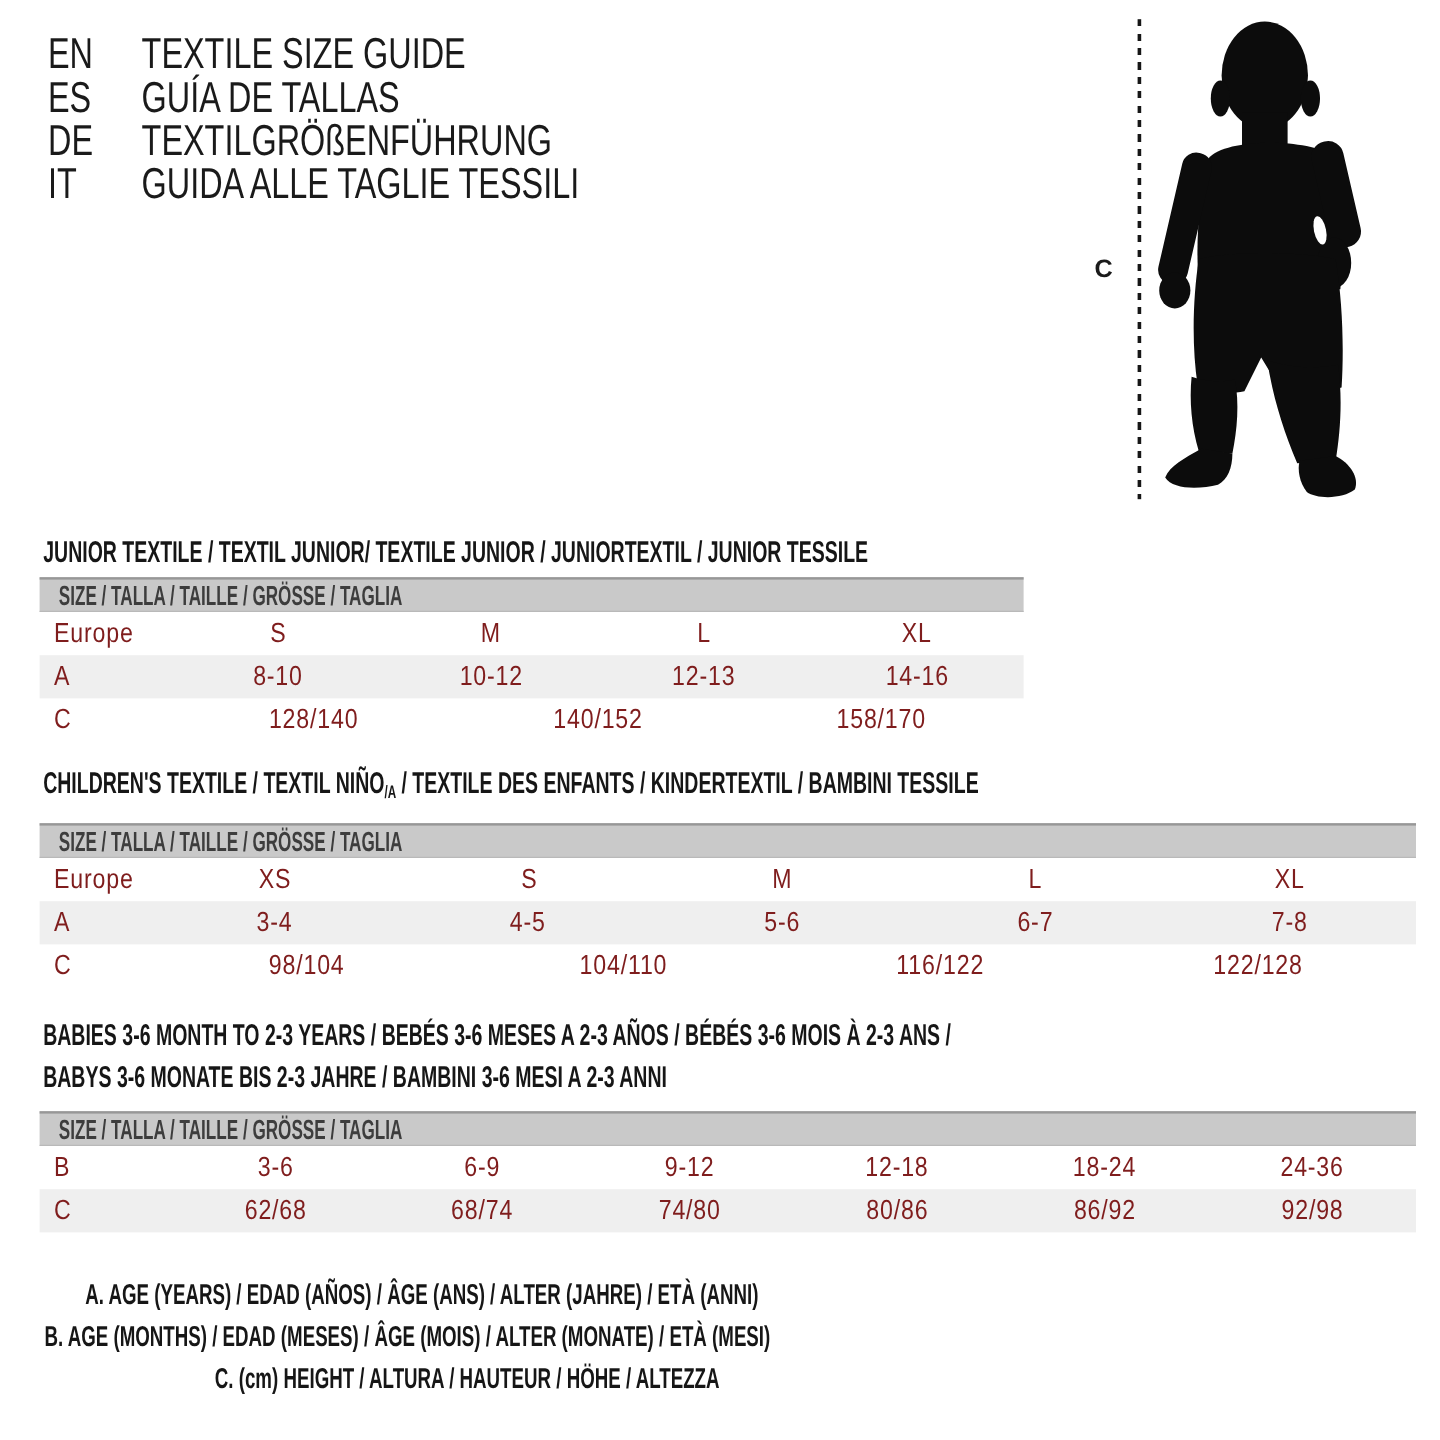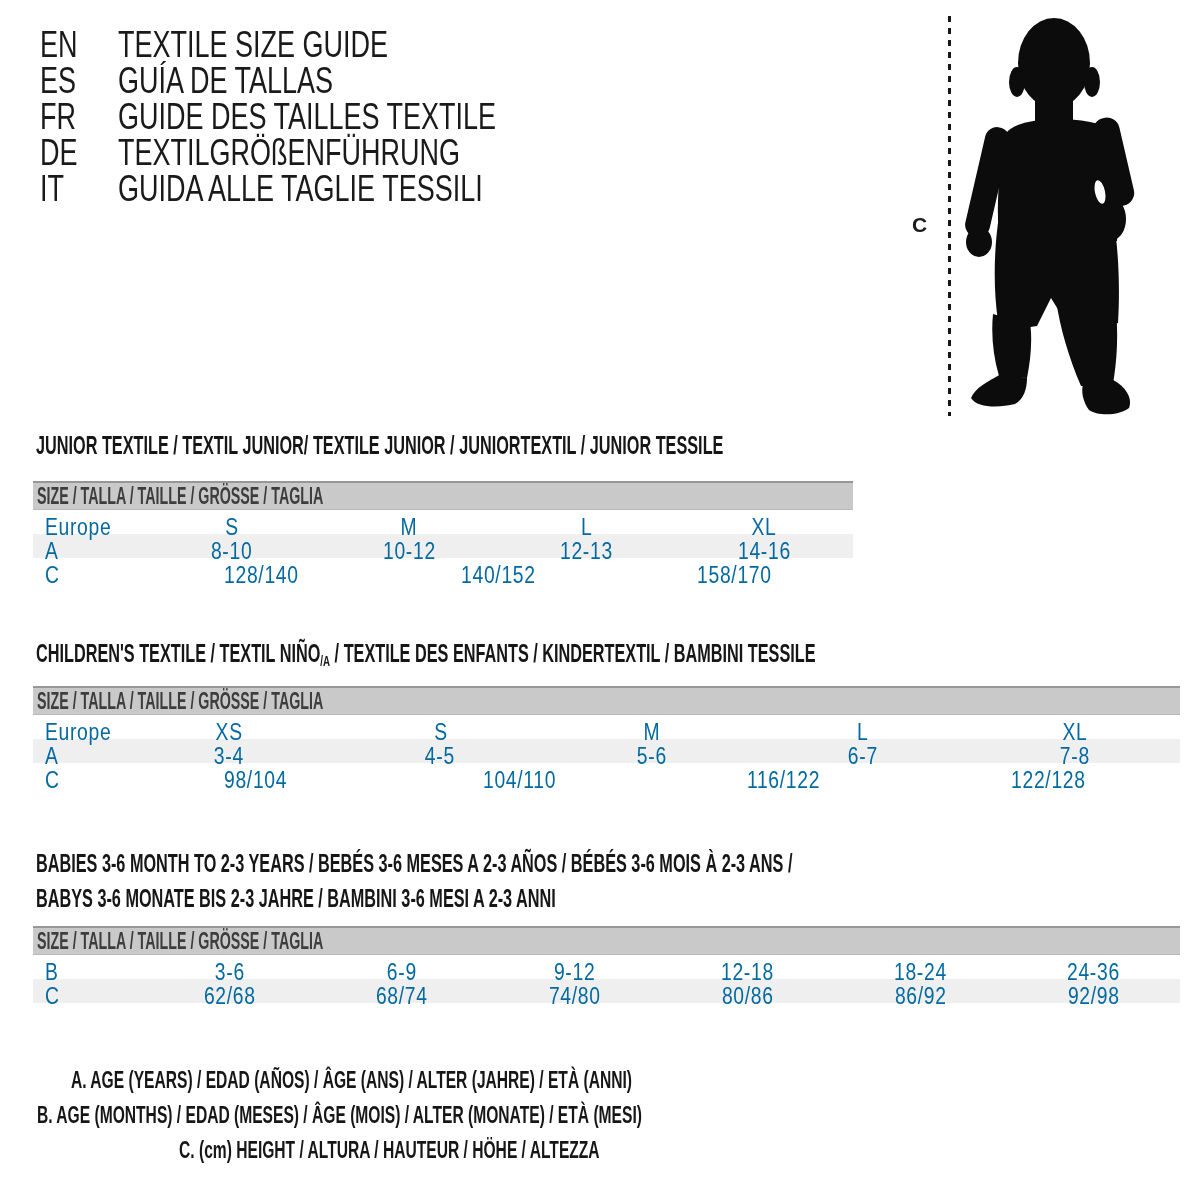--- a/index.html
+++ b/index.html
@@ -32,41 +32,41 @@
     background: repeating-linear-gradient(180deg, #161616 0 6px, transparent 6px 12px);
   }
   .c-label { position: absolute; left: 912px; top: 213px; font-size: 21px; font-weight: bold; }
   .toddler { position: absolute; left: 963px; top: 16px; width: 175px; height: 402px; }
 
   
   .sec-title {
     position: absolute; left: 36px; margin: 0;
     font-size: 25px; font-weight: bold; line-height: 26px; color: #161616;
   }
-  .junior-title   { top: 432px; }
+  .junior-title   { top: 447px; }
   .children-title { top: 640px; }
   .babies-title   { top: 846px; }
   .babies-title .hline { display: block; height: 35px; line-height: 35px; }
   .subsm { font-size: 15px; vertical-align: -4px; letter-spacing: 0; }
 
   
   .size-table { position: absolute; left: 33px; }
   .t-junior   { top: 481px; width: 820px; }
   .t-children { top: 686px; width: 1147px; }
   .t-babies   { top: 926px; width: 1147px; }
 
   .thead {
     height: 26px; line-height: 26px;
     background: #c9c9c9;
     border-top: 2px solid #979797;
     border-bottom: 1px solid #b9b9b9;
-    padding-left: 4px;
+    padding-left: 16px;
     font-size: 23px; font-weight: bold; color: #3d3d3d;
   }
-  .trow { display: flex; height: 24px; line-height: 34px; font-size: 23px; color: #0369a1; }
+  .trow { display: flex; height: 36px; line-height: 34px; font-size: 23px; color: #7f1d1d; }
   .trow.stripe { background: #efefef; }
   .cell { flex: 1 1 0; text-align: center; }
   .c0 { text-align: left; padding-left: 12px; }
   .t-junior .c0, .t-babies .c0 { flex: 0 0 98px; }
   .t-children .c0 { flex: 0 0 78px; }
 
   
   .legend { position: absolute; left: 37px; top: 1062px; }
   .legend-line { height: 35px; line-height: 35px; font-size: 24px; font-weight: bold; color: #161616; text-align: center; }
 </style>
@@ -76,24 +76,20 @@
 <div class="page">
 
   <div class="lang-block">
     <div class="lang-row">
       <span class="lang-code"><span class="sq75">EN</span></span>
       <span class="sq75">TEXTILE SIZE GUIDE</span>
     </div>
     <div class="lang-row">
       <span class="lang-code"><span class="sq75">ES</span></span>
       <span class="sq75">GUÍA DE TALLAS</span>
-    </div>
-    <div class="lang-row">
-      <span class="lang-code"><span class="sq75">FR</span></span>
-      <span class="sq75">GUIDE DES TAILLES TEXTILE</span>
     </div>
     <div class="lang-row">
       <span class="lang-code"><span class="sq75">DE</span></span>
       <span class="sq75">TEXTILGRÖßENFÜHRUNG</span>
     </div>
     <div class="lang-row">
       <span class="lang-code"><span class="sq75">IT</span></span>
       <span class="sq75">GUIDA ALLE TAGLIE TESSILI</span>
     </div>
   </div>

